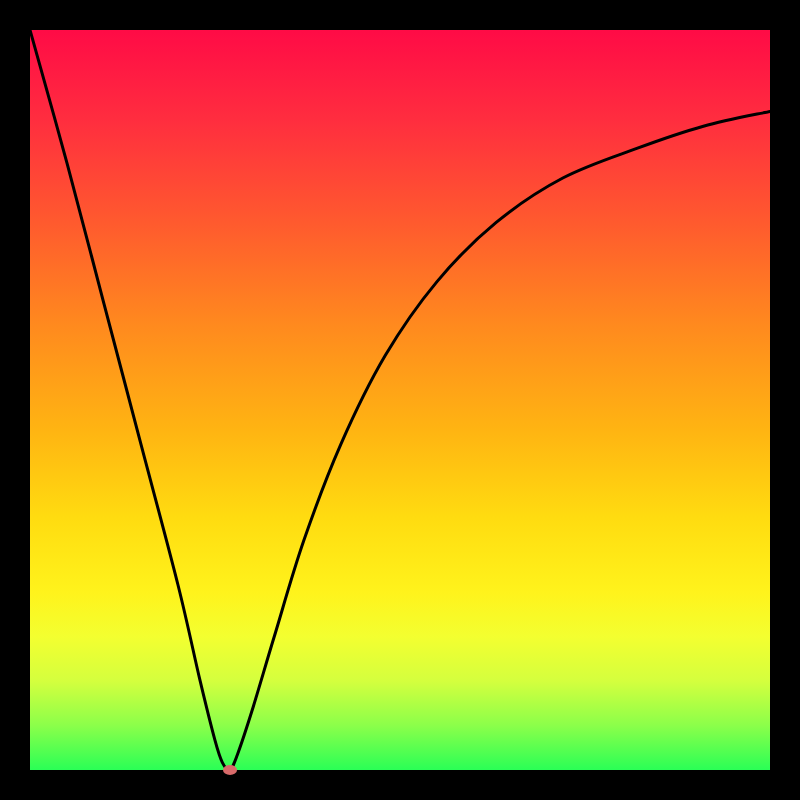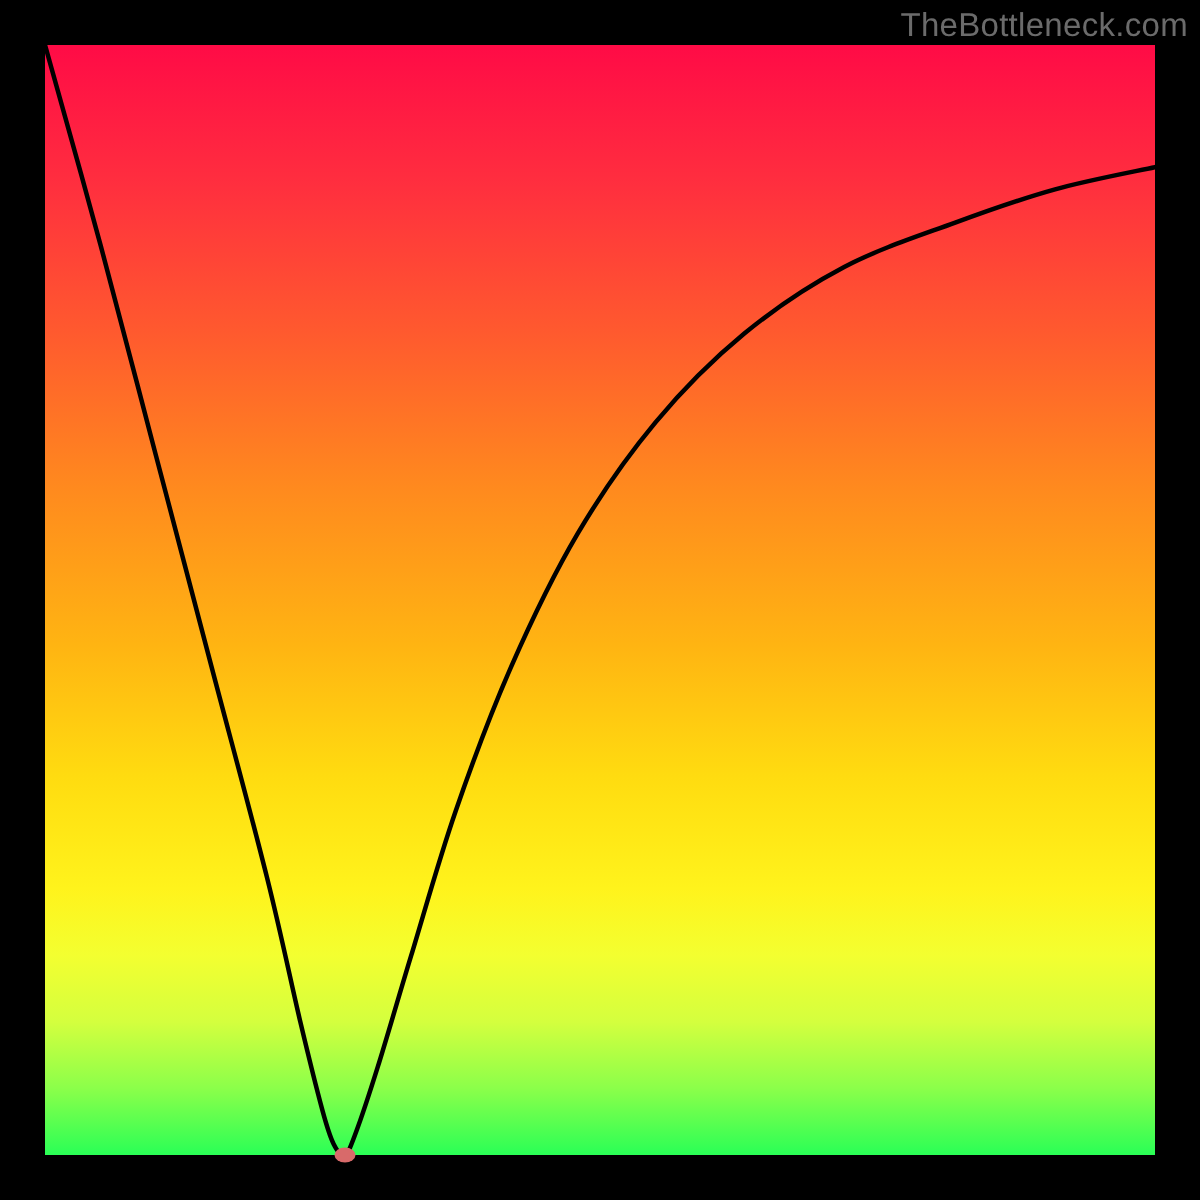--- a/index.html
+++ b/index.html
@@ -62,21 +62,20 @@
     background: #d86a6a;
     border-radius: 50%;
     transform: translate(-50%, -50%);
   }
 </style>
 </head>
 <body>
 
 <div class="frame">
 
-  <div class="watermark">TheBottleneck.com</div>
 
   <div class="plot-area">
     <svg class="curve" viewBox="0 0 740 740" preserveAspectRatio="none">
       <path id="curve-path" fill="none" stroke="#000" stroke-width="3" stroke-linejoin="round" stroke-linecap="round" d="M 0.00 0.00 C 6.17 22.20, 24.67 87.57, 37.00 133.20 C 49.33 178.83, 61.67 226.93, 74.00 273.80 C 86.33 320.67, 98.67 367.53, 111.00 414.40 C 123.33 461.27, 138.13 515.53, 148.00 555.00 C 157.87 594.47, 164.03 625.30, 170.20 651.20 C 176.37 677.10, 181.30 696.83, 185.00 710.40 C 188.70 723.97, 189.93 727.67, 192.40 732.60 C 194.87 737.53, 197.33 741.23, 199.80 740.00 C 202.27 738.77, 203.50 735.07, 207.20 725.20 C 210.90 715.33, 215.83 700.53, 222.00 680.80 C 228.17 661.07, 235.57 635.17, 244.20 606.80 C 252.83 578.43, 262.70 542.67, 273.80 510.60 C 284.90 478.53, 297.23 445.23, 310.80 414.40 C 324.37 383.57, 339.17 352.73, 355.20 325.60 C 371.23 298.47, 388.50 273.80, 407.00 251.60 C 425.50 229.40, 445.23 209.67, 466.20 192.40 C 487.17 175.13, 509.37 160.33, 532.80 148.00 C 556.23 135.67, 583.37 127.03, 606.80 118.40 C 630.23 109.77, 651.20 102.37, 673.40 96.20 C 695.60 90.03, 728.90 83.87, 740.00 81.40"></path>
     </svg>
     <div class="marker" id="marker" style="left: 199.8px; top: 740px;"></div>
   </div>
 
 </div>
 

